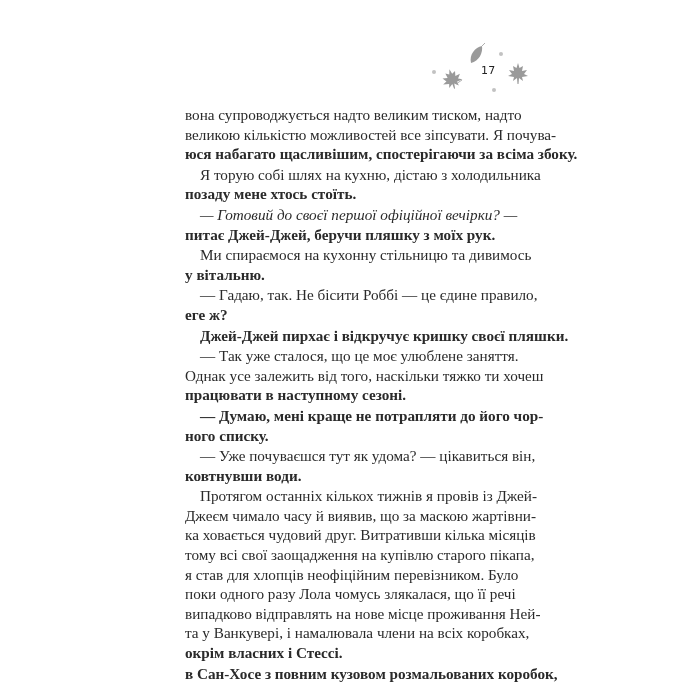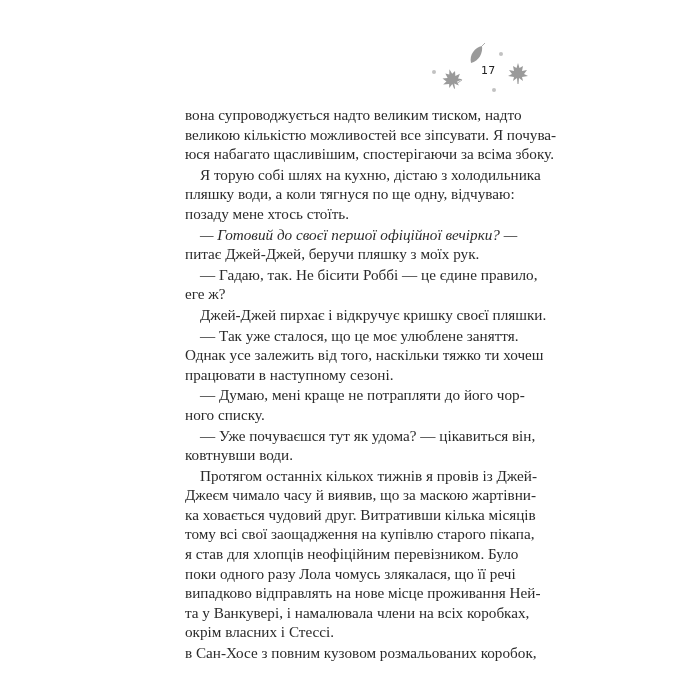--- a/index.html
+++ b/index.html
@@ -16,21 +16,21 @@
     .deco { position: absolute; }
     .dot { position: absolute; width: 4px; height: 4px; border-radius: 50%; background: #c2c2c2; }
     .body-text {
       position: absolute; left: 184px; top: 88px; width: 330px;
       font-family: "Liberation Serif", "DejaVu Serif", serif;
       font-size: 15.2px; line-height: 19.6px; color: #2a2a2a;
       text-align: justify; hyphens: manual;
     }
     .para { margin: 1px; text-indent: 0; }
     .line { display: block; text-align: justify; text-align-last: justify; white-space: nowrap; }
-    .line.last { text-align-last: left; }
+    .line.last { text-align-last: left; font-weight: bold; }
   </style>
 </head>
 <body>
 
 <div class="page">
 
   <div class="header">
 
     <svg class="deco" style="left:20px;top:30px" width="24" height="22" viewBox="0 0 24 22">
       <path d="M12 1 L13.5 6 L17 4 L16 9 L21 8 L18 12 L22 14 L16 15 L17 19 L13 16 L12.5 21 L11.5 21 L11 16 L7 19 L8 15 L2 14 L6 12 L3 8 L8 9 L7 4 L10.5 6 Z" fill="#9a9a9a" transform="rotate(-15 12 11)"></path>
@@ -53,41 +53,44 @@
   <div class="page-number">17</div>
 
   <div class="body-text" id="body-text">
       <div class="para">
         <span class="line">вона супроводжується надто великим тиском, надто</span>
         <span class="line">великою кількістю можливостей все зіпсувати. Я почува-</span>
         <span class="line last">юся набагато щасливішим, спостерігаючи за всіма збоку.</span>
       </div>
       <div class="para">
         <span class="line" style="padding-left: 15px;">Я торую собі шлях на кухню, дістаю з холодильника</span>
-        <span class="line">пляшку води, а коли тягнуся по ще одну, відчуваю:</span>
         <span class="line last">позаду мене хтось стоїть.</span>
       </div>
       <div class="para">
         <span class="line" style="padding-left: 15px; font-style: italic;">— Готовий до своєї першої офіційної вечірки? —</span>
         <span class="line last">питає Джей-Джей, беручи пляшку з моїх рук.</span>
+      </div>
+      <div class="para">
+        <span class="line" style="padding-left: 15px;">Ми спираємося на кухонну стільницю та дивимось</span>
+        <span class="line last">у вітальню.</span>
       </div>
       <div class="para">
         <span class="line" style="padding-left: 15px;">— Гадаю, так. Не бісити Роббі — це єдине правило,</span>
         <span class="line last">еге ж?</span>
       </div>
       <div class="para">
         <span class="line last" style="padding-left: 15px;">Джей-Джей пирхає і відкручує кришку своєї пляшки.</span>
       </div>
       <div class="para">
         <span class="line" style="padding-left: 15px;">— Так уже сталося, що це моє улюблене заняття.</span>
         <span class="line">Однак усе залежить від того, наскільки тяжко ти хочеш</span>
         <span class="line last">працювати в наступному сезоні.</span>
       </div>
       <div class="para">
-        <span class="line" style="padding-left: 15px;">— Думаю, мені краще не потрапляти до його чор-</span>
+        <span class="line" style="padding-left: 15px; font-weight: bold;">— Думаю, мені краще не потрапляти до його чор-</span>
         <span class="line last">ного списку.</span>
       </div>
       <div class="para">
         <span class="line" style="padding-left: 15px;">— Уже почуваєшся тут як удома? — цікавиться він,</span>
         <span class="line last">ковтнувши води.</span>
       </div>
       <div class="para">
         <span class="line" style="padding-left: 15px;">Протягом останніх кількох тижнів я провів із Джей-</span>
         <span class="line">Джеєм чимало часу й виявив, що за маскою жартівни-</span>
         <span class="line">ка ховається чудовий друг. Витративши кілька місяців</span>

